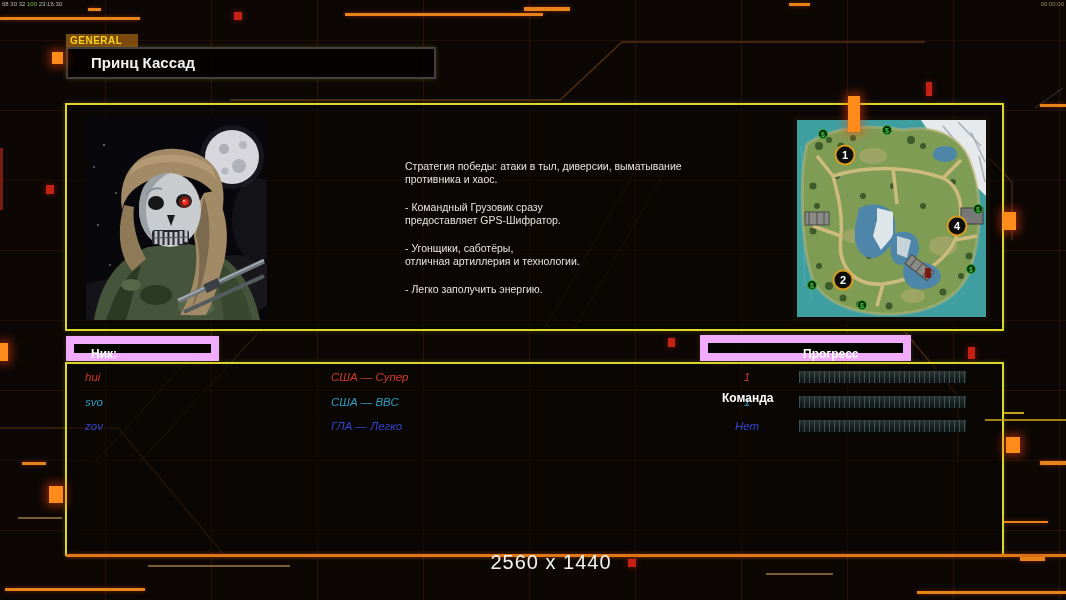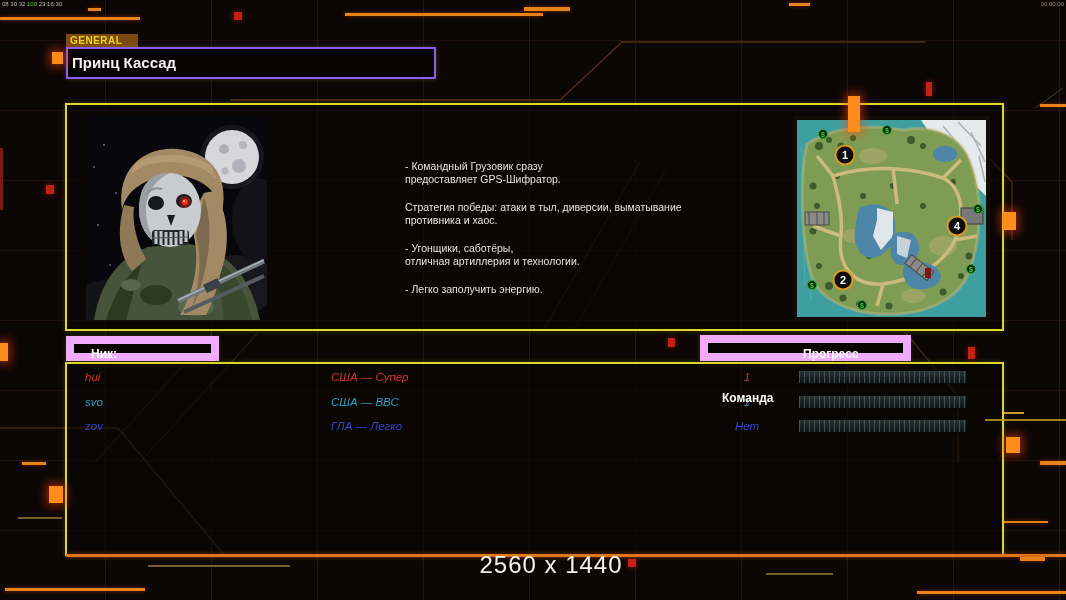--- a/index.html
+++ b/index.html
@@ -45,22 +45,22 @@
     background:#e07818;box-shadow:0 0 4px rgba(200,70,20,.6);}
 
   
   .gen-tag{
     position:absolute;left:66px;top:34px;width:72px;height:13px;z-index:3;
     background:#7c4a0e;color:#f4d41c;font-size:10px;font-weight:bold;
     letter-spacing:.5px;line-height:13px;padding-left:4px;box-sizing:border-box;
   }
   .title-box{
     position:absolute;left:66px;top:47px;width:370px;height:32px;z-index:3;box-sizing:border-box;
-    border:2px solid #8b5cf6;background:rgba(4,2,1,.88);
-    color:#f2f2f2;font-size:15px;font-weight:bold;line-height:28px;padding-left:4px;
+    border:2px solid #404040;background:rgba(4,2,1,.88);
+    color:#f2f2f2;font-size:15px;font-weight:bold;line-height:28px;padding-left:23px;
     box-shadow:0 0 5px rgba(170,150,25,.3);
   }
 
   
   .briefing{position:absolute;left:338px;top:55px;width:340px;color:#e6e4e0;
     font-size:10.5px;line-height:13px;}
   .briefing p{margin:0 0 15px 0;white-space:pre-line;}
 
   
   .hdr{
@@ -84,21 +84,21 @@
     position:absolute;left:731px;top:4px;width:167px;height:12px;
     border:1px solid #060808;
     background-image:
       repeating-linear-gradient(90deg, rgba(70,88,88,.85) 0 1px, transparent 1px 5px),
       linear-gradient(180deg,#2a3434,#151c1c 70%,#101616);
   }
   .r0{color:#d23a2a;} .r1{color:#2e9fc4;} .r2{color:#3346cf;}
 
   
   .resolution{position:absolute;left:0;right:0;top:551px;z-index:5;text-align:center;
-    color:#f2f2f2;font-size:24px;letter-spacing:1px;padding-left:36px;}
+    color:#f2f2f2;font-size:20px;letter-spacing:1px;padding-left:36px;}
 
   .portrait{position:absolute;left:19px;top:10px;width:181px;height:205px;}
   .minimap{position:absolute;left:726px;top:11px;width:197px;height:205px;}
 </style>
 </head>
 <body>
 
 <div class="screen">
   <div class="grid"></div>
 
@@ -222,24 +222,24 @@
 
       <g>
         <line x1="92" y1="186" x2="178" y2="146" stroke="#70787e" stroke-width="5"></line>
         <line x1="92" y1="185" x2="178" y2="145" stroke="#aab2b8" stroke-width="1.5"></line>
         <line x1="98" y1="197" x2="178" y2="161" stroke="#555c60" stroke-width="4"></line>
         <rect x="118" y="166" width="16" height="9" fill="#3a4046" transform="rotate(-25 126 170)"></rect>
       </g>
     </svg>
 
     <div class="briefing">
+      <p>Стратегия победы: атаки в тыл, диверсии, выматывание
+ противника и хаос.</p>
       <p>- Командный Грузовик сразу
 предоставляет GPS-Шифратор.</p>
-      <p>Стратегия победы: атаки в тыл, диверсии, выматывание
- противника и хаос.</p>
       <p>- Угонщики, саботёры,
 отличная артиллерия и технологии.</p>
       <p>- Легко заполучить энергию.</p>
     </div>
 
     <svg class="minimap" viewBox="0 0 197 205">
       <rect width="197" height="205" fill="#120c06"></rect>
       <rect x="4" y="4" width="189" height="197" fill="#3f9fa0"></rect>
       <g stroke="#5cb5b4" stroke-width="1" opacity=".6">
         <path d="M8,30 C12,60 10,120 12,170" fill="none"></path>

